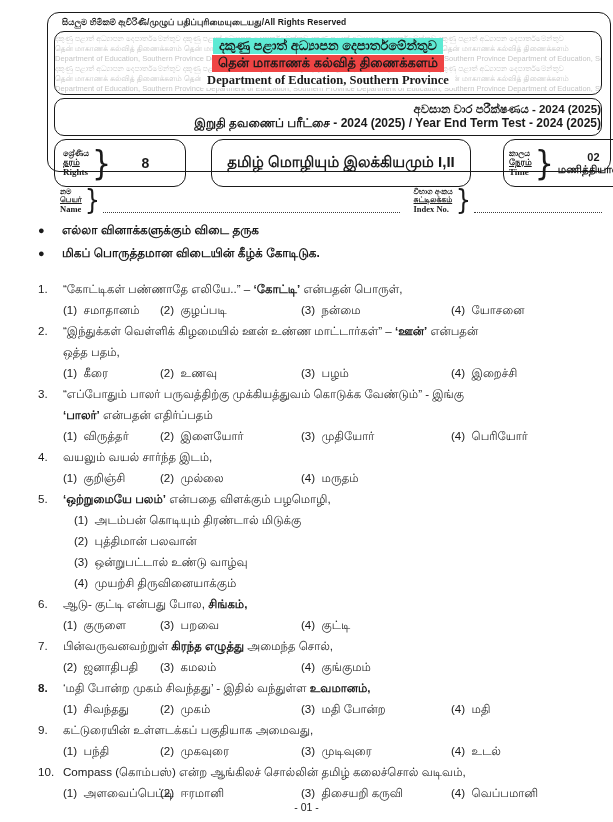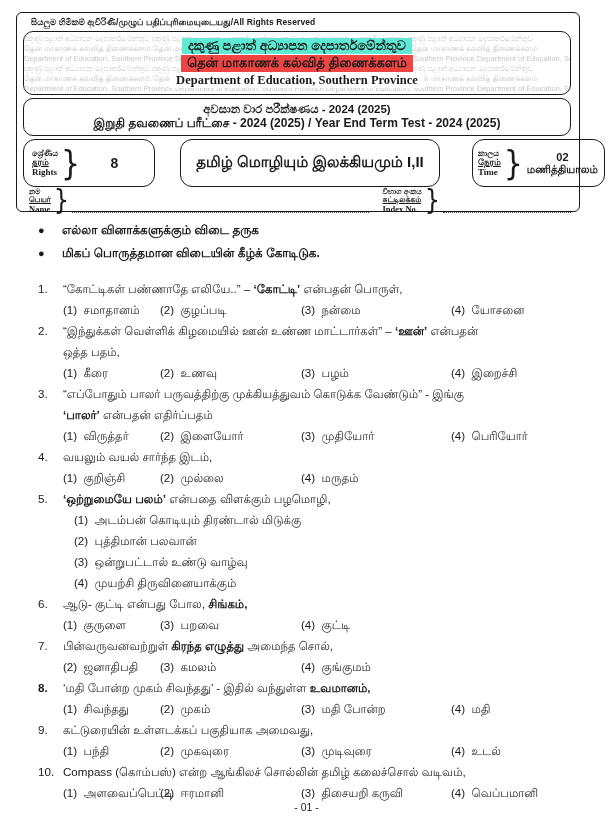--- a/index.html
+++ b/index.html
@@ -9,22 +9,22 @@
     width:613px; height:822px;
     font-family:"Liberation Sans", sans-serif;
     color:#1a1a1a;
     overflow:hidden;
   }
   .serif { font-family:Liberation Serif, serif; }
   .b { font-weight:bold; }
 
   
   .outer-box {
-    position:absolute; left:16px; top:12px; width:564px; height:200px;
-    border:1.6px solid #1a1a1a; border-radius:6px;
+    position:absolute; left:47px; top:12px; width:564px; height:160px;
+    border:1.6px solid #1a1a1a; border-radius:12px;
   }
   .rights {
     position:absolute; left:14px; top:4px;
     font-size:8.5px; font-weight:bold; letter-spacing:0.1px;
   }
 
   .dept-box {
     position:absolute; left:6px; top:18px; width:548px; height:64px;
     border:1.6px solid #1a1a1a; border-radius:10px;
     overflow:hidden;
@@ -36,21 +36,21 @@
     display:flex; flex-direction:column; justify-content:center; align-items:center;
     gap:1px; background:transparent;
   }
   .dept-si { font-size:13px; font-weight:bold; background:#5eead4; padding:0 6px; }
   .dept-ta { font-size:13px; font-weight:bold; background:#ef4444; padding:0 6px; }
   .dept-en { font-size:12.5px; font-weight:bold; background:#fff; padding:0 6px; }
 
   .exam-box {
     position:absolute; left:6px; top:85px; width:548px; height:38px;
     border:1.6px solid #1a1a1a; border-radius:10px;
-    display:flex; flex-direction:column; justify-content:center; align-items:center;
+    display:flex; flex-direction:column; justify-content:center; align-items:flex-end;
   }
   .exam-si { font-size:11.5px; font-weight:bold; }
   .exam-ta { font-size:12px; font-weight:bold; }
 
   
   .grade-box, .subject-box, .time-box {
     position:absolute; top:126px; height:48px;
     border:1.6px solid #1a1a1a; border-radius:12px;
   }
   .grade-box { left:6px; width:132px; display:flex; align-items:center; padding:0 8px; }

